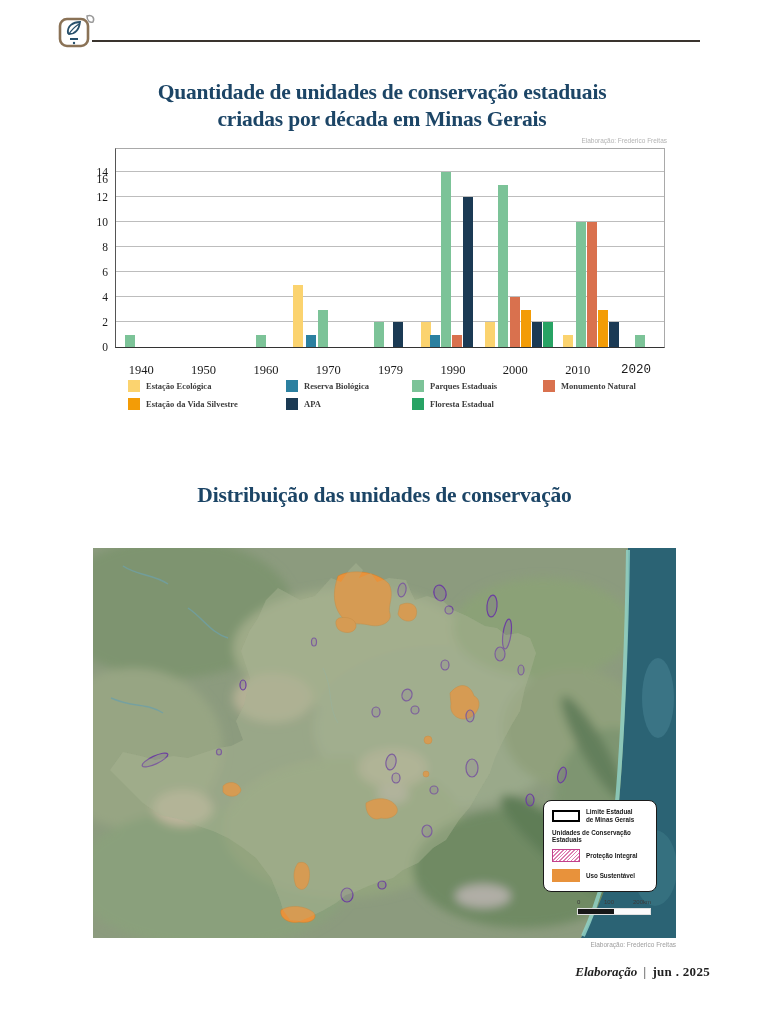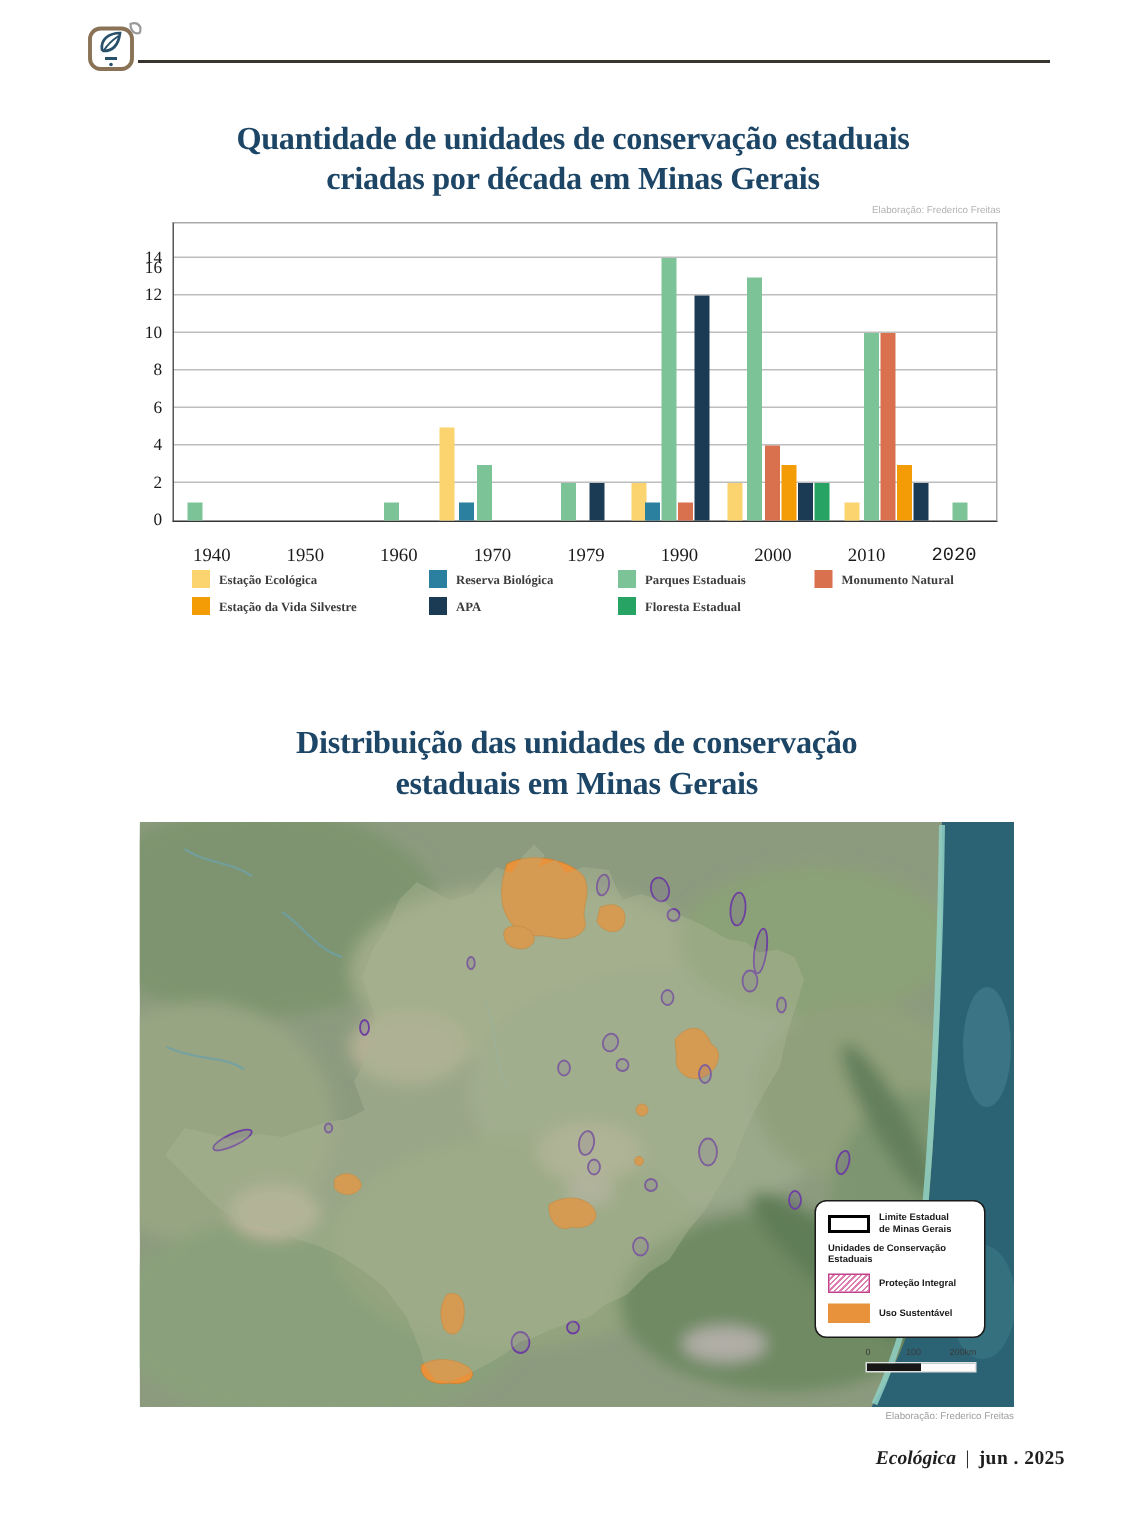--- a/index.html
+++ b/index.html
@@ -156,21 +156,20 @@
       <span class="cl-swatch" style="left: 297px; top: 3px; background: rgb(124, 195, 152);"></span>
       <span class="cl-label" style="left: 315px; top: 4px;">Parques Estaduais</span>
       <span class="cl-swatch" style="left: 297px; top: 21px; background: rgb(39, 163, 100);"></span>
       <span class="cl-label" style="left: 315px; top: 22px;">Floresta Estadual</span>
       <span class="cl-swatch" style="left: 428px; top: 3px; background: rgb(217, 113, 78);"></span>
       <span class="cl-label" style="left: 446px; top: 4px;">Monumento Natural</span>
     </div>
 
   <div class="sec-title map">
     <div>Distribuição das unidades  de conservação</div>
-    <div>estaduais em Minas Gerais</div>
   </div>
 
   <div class="map">
     <svg width="583" height="390" viewBox="0 0 583 390">
       <defs>
         <filter id="soft" x="-30%" y="-30%" width="160%" height="160%">
           <feGaussianBlur stdDeviation="5"></feGaussianBlur>
         </filter>
       </defs>
 
@@ -280,18 +279,18 @@
       <div class="sb-bar">
         <span class="sb-seg1"></span>
         <span class="sb-seg2"></span>
       </div>
     </div>
   </div>
 
   <div class="map-credit">Elaboração: Frederico Freitas</div>
 
   <div class="footer">
-    <span class="mag">Ecológica</span>
+    <span class="mag">Elaboração</span>
     <span class="sep">|</span>
     <span class="date">jun . 2025</span>
   </div>
 
 </div>
 
 </body></html>

